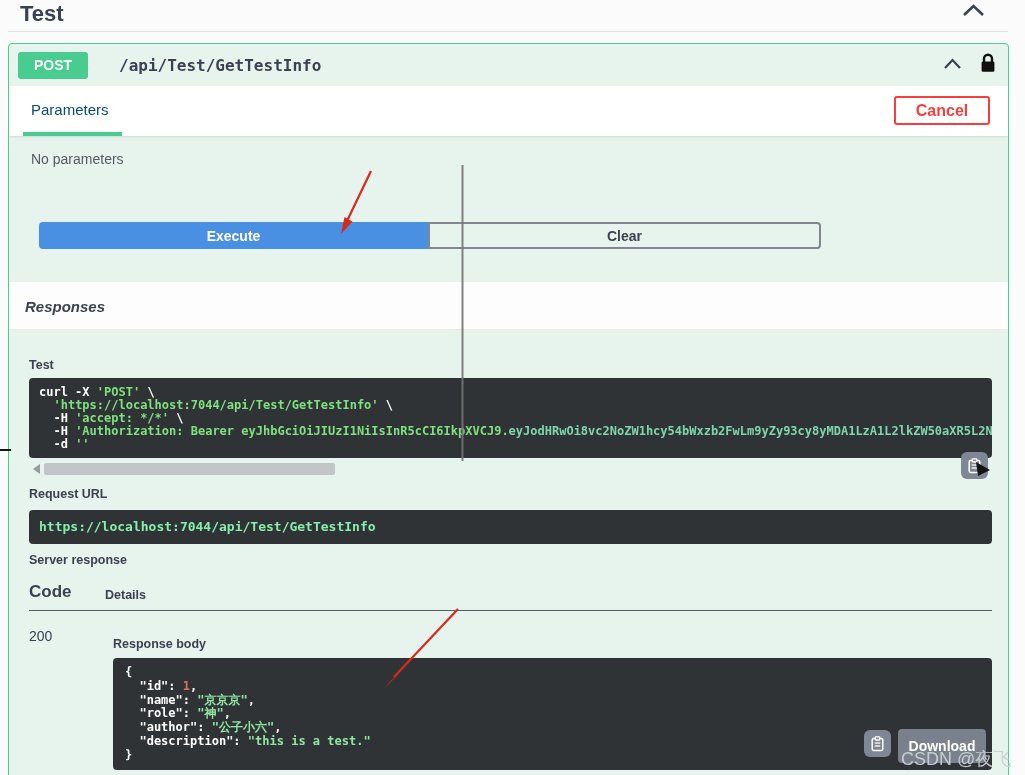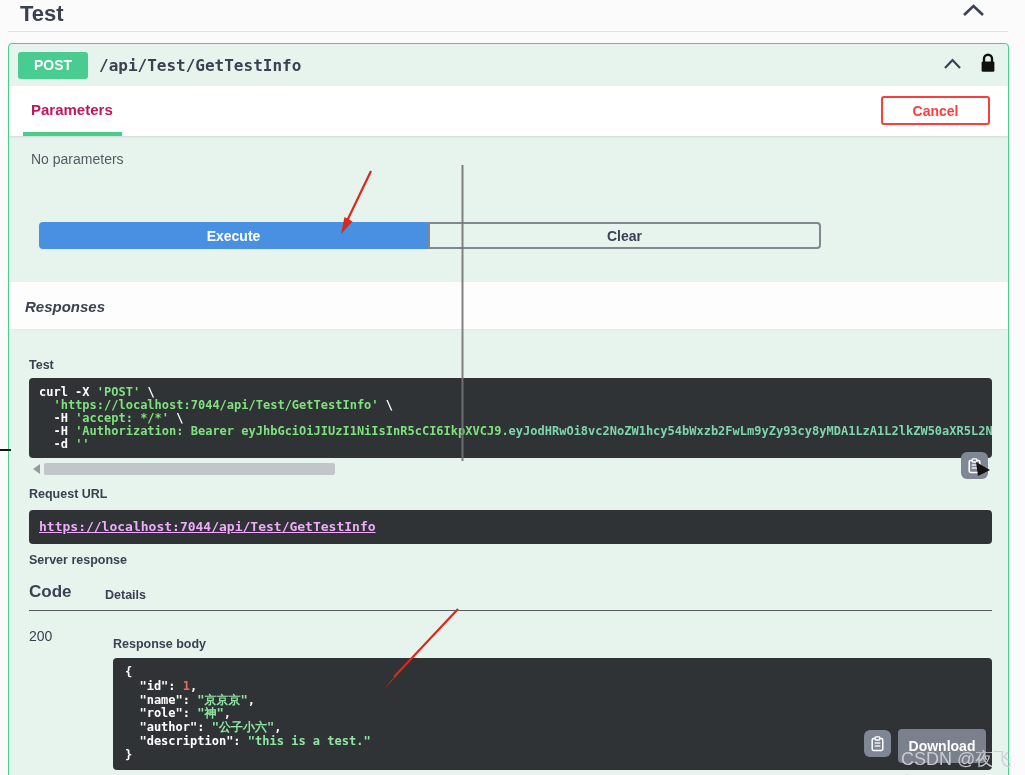--- a/index.html
+++ b/index.html
@@ -25,37 +25,37 @@
     overflow:hidden;
   }
   .op-summary { position:absolute; left:0; top:0; width:100%; height:42px;
     display:flex; align-items:center; padding:0 12px 0 9px; }
   .method-badge {
     width:70px; height:27px; background:#49cc90; border-radius:3px;
     color:#fff; font-size:14px; font-weight:700;
     display:flex; align-items:center; justify-content:center; cursor:pointer;
   }
   .op-path {
-    margin-left:11px; font-family:"DejaVu Sans Mono", monospace;
+    margin-left:31px; font-family:"DejaVu Sans Mono", monospace;
     font-size:16px; font-weight:700; color:#3b4151;
   }
   .op-summary .spacer { flex:1; }
   .op-chevron { margin-right:18px; cursor:pointer; }
   .lock-icon { cursor:pointer; }
 
   
   .param-header { position:absolute; left:0; top:42px; width:100%; height:50px;
     background:#fff; box-shadow:0 1px 2px rgba(0,0,0,.1); }
   .tab-parameters { position:absolute; left:22px; top:15px; font-size:15px;
-    font-weight:700; color:#be185d; cursor:pointer; }
+    font-weight:400; color:#0c4a6e; cursor:pointer; }
   .tab-underline { position:absolute; left:14px; bottom:0; width:99px; height:4px;
     background:#49cc90; }
-  .btn-cancel { position:absolute; right:18px; top:10px; width:109px; height:29px;
+  .btn-cancel { position:absolute; right:18px; top:10px; width:96px; height:29px;
     background:transparent; border:2px solid #f93e3e; border-radius:3px;
-    color:#f93e3e; font-size:14px; font-weight:700; cursor:pointer;
+    color:#f93e3e; font-size:16px; font-weight:700; cursor:pointer;
     font-family:"Liberation Sans", sans-serif; }
 
   .no-params { position:absolute; left:22px; top:107px; font-size:14px; color:#565b63; }
 
   
   .execute-row { position:absolute; left:30px; top:178px; width:782px; height:27px; display:flex; }
   .btn-execute { flex:1; background:#4990e2; border:none; border-radius:4px 0 0 4px;
     color:#fff; font-size:14px; font-weight:700; cursor:pointer;
     font-family:"Liberation Sans", sans-serif; }
   .btn-clear { flex:1; background:transparent; border:2px solid #82878f;
@@ -71,21 +71,21 @@
   .lbl { font-size:12.5px; font-weight:700; color:#3b4151; }
   .curl-label     { position:absolute; left:20px; top:314px; }
   .requrl-label   { position:absolute; left:20px; top:443px; }
   .server-label   { position:absolute; left:20px; top:509px; }
 
   .dark-block { background:#303336; border-radius:4px; overflow:hidden;
     font-family:"DejaVu Sans Mono", monospace; font-weight:700; }
   .curl-block { position:absolute; left:20px; top:334px; width:963px; height:80px;
     padding:8px 10px; font-size:12px; line-height:13px; }
   .url-block  { position:absolute; left:20px; top:466px; width:963px; height:34px;
-    padding:9px 10px; font-size:13px; color:#f0abfc; white-space:pre;text-decoration:underline; }
+    padding:9px 10px; font-size:13px; color:#86efac; white-space:pre; }
   .resp-block { position:absolute; left:104px; top:614px; width:879px; height:112px;
     padding:8px 12px; font-size:12px; line-height:13.8px; }
 
   .code-line { white-space:pre; }
   .seg-p { color:#ffffff; }
   .seg-s { color:#7fe27f; }
   .seg-k { color:#7fd6ae; }
   .seg-n { color:#db6e5e; }
   .seg-g { color:#90e6a2; }
 

